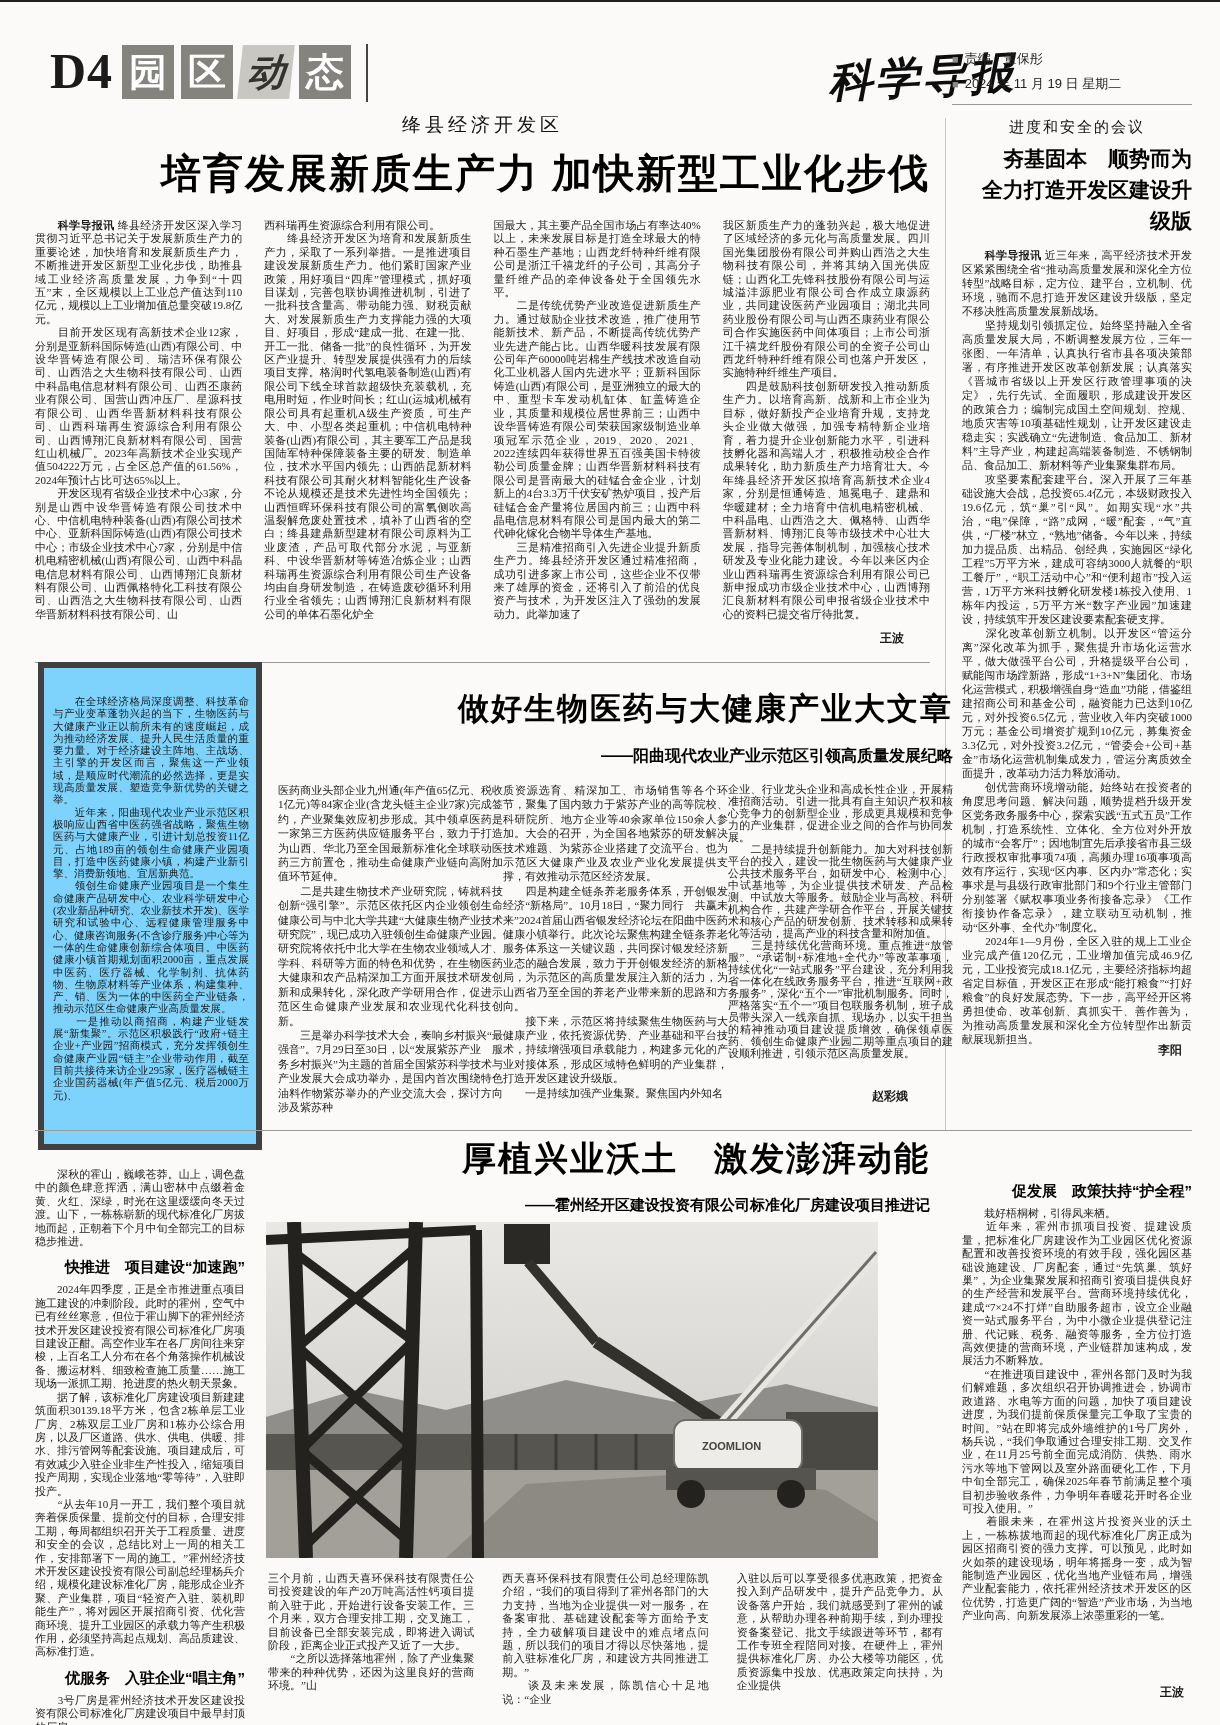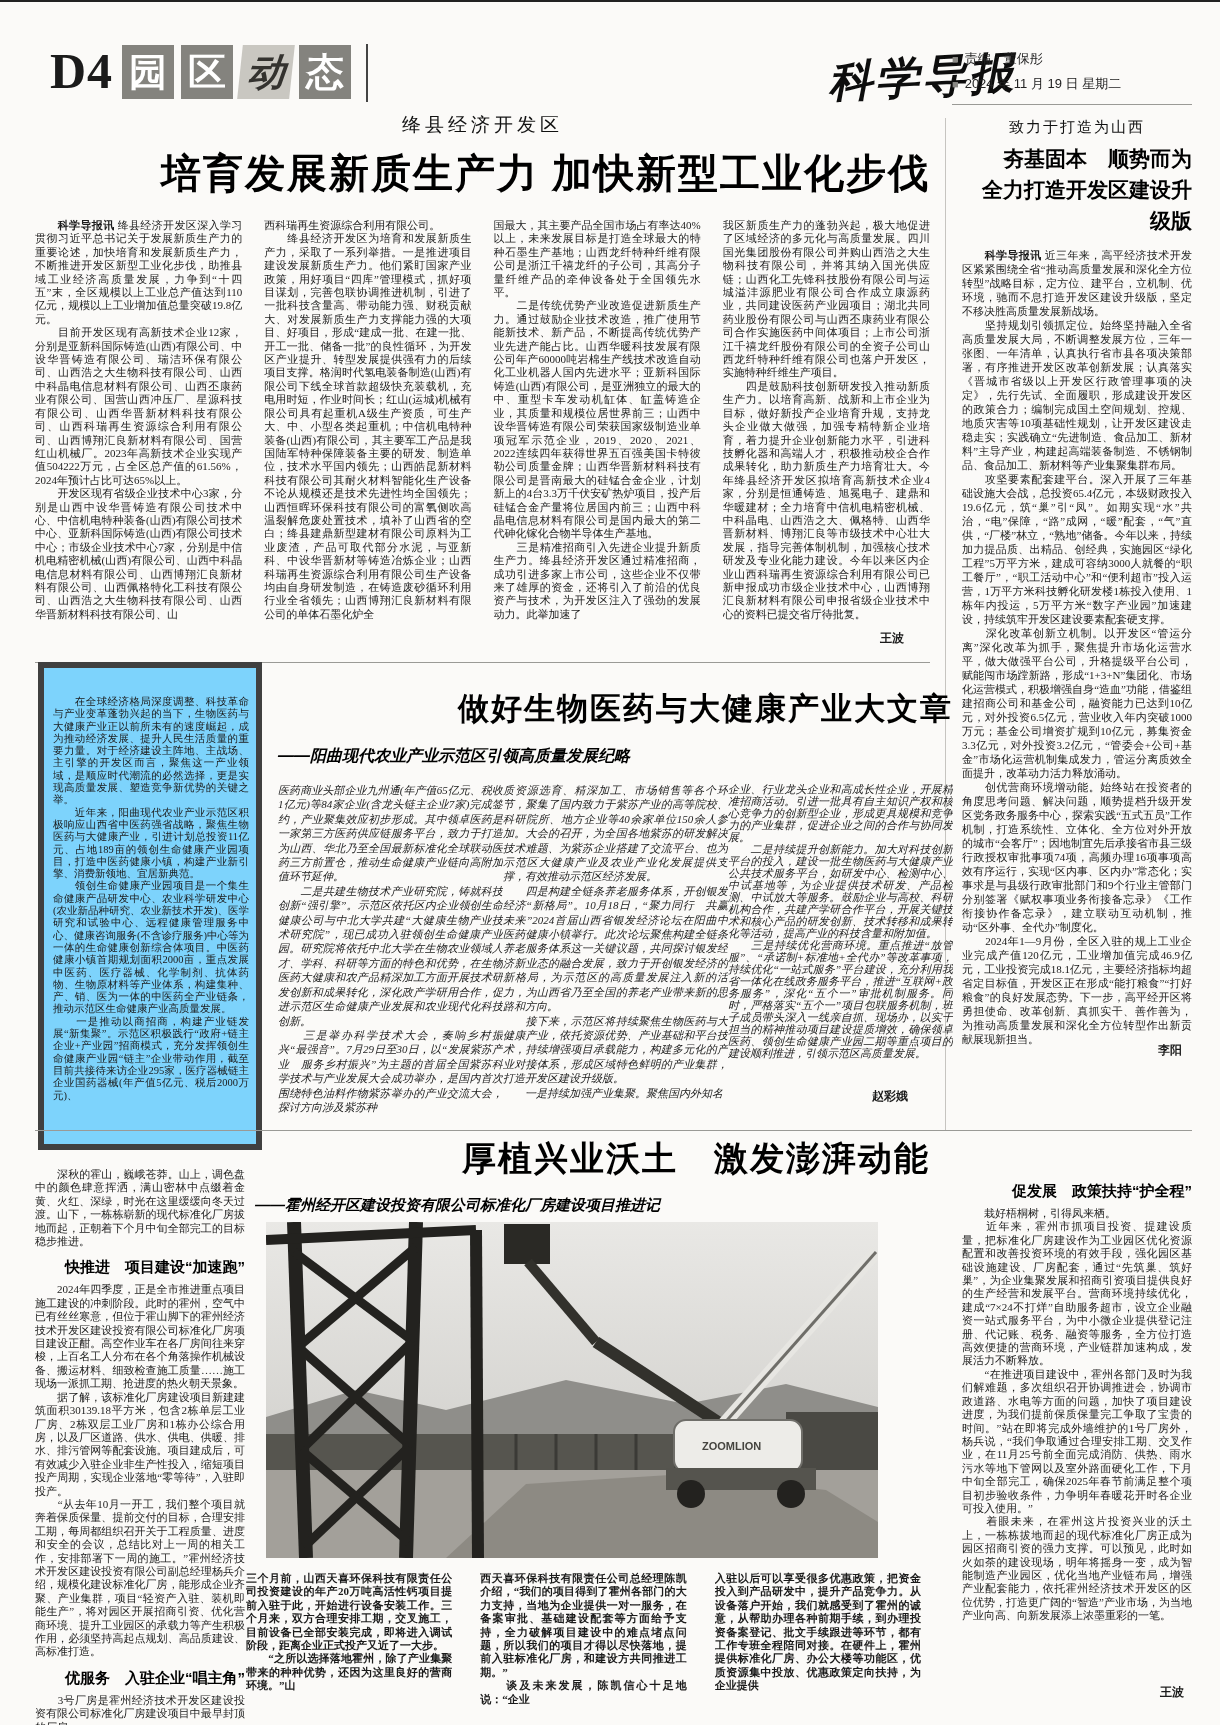--- a/index.html
+++ b/index.html
@@ -25,21 +25,21 @@
   
   .kicker{font-family:"Liberation Sans",sans-serif;text-align:center;letter-spacing:4px;color:#111;}
   .headline{font-family:"Liberation Sans",sans-serif;font-weight:bold;text-align:right;color:#000;}
   .bodytext{font-size:11px;line-height:13.4px;text-align:justify;white-space:pre-wrap;overflow:hidden;}
   .bodytext b{font-family:"Liberation Sans",sans-serif;}
   .cols{display:flex;}
   .cols .bodytext{flex:1;}
   .byline{position:absolute;font-weight:bold;font-family:"Liberation Sans",sans-serif;font-size:12px;}
   .subhead{font-family:"Liberation Sans",sans-serif;font-weight:bold;font-size:15px;margin:10px 0 6px;color:#000;text-align:right;}
   .sidebar-box{border:6px solid #404040;background:#7dd3fc;}
-  .subtitle{font-family:"Liberation Sans",sans-serif;font-weight:bold;text-align:left;color:#000;font-style:italic;}
+  .subtitle{font-family:"Liberation Sans",sans-serif;font-weight:bold;text-align:right;color:#000;}
   .photo-wrap{position:absolute;}
   .photo-wrap svg{display:block;}
 </style>
 </head>
 <body>
 
 <div class="page">
 
   <div class="rule-h" style="left:0;top:30;width:1220px;height:2px;"></div>
 
@@ -75,21 +75,21 @@
 　　三是精准招商引入先进企业提升新质生产力。绛县经济开发区通过精准招商，成功引进多家上市公司，这些企业不仅带来了雄厚的资金，还将引入了前沿的优良资产与技术，为开发区注入了强劲的发展动力。此举加速了</div>
       <div class="bodytext">我区新质生产力的蓬勃兴起，极大地促进了区域经济的多元化与高质量发展。四川国光集团股份有限公司并购山西浩之大生物科技有限公司，并将其纳入国光供应链；山西化工先锋科技股份有限公司与运城溢沣源肥业有限公司合作成立康源药业，共同建设医药产业园项目；湖北共同药业股份有限公司与山西丕康药业有限公司合作实施医药中间体项目；上市公司浙江千禧龙纤股份有限公司的全资子公司山西龙纤特种纤维有限公司也落户开发区，实施特种纤维生产项目。
 　　四是鼓励科技创新研发投入推动新质生产力。以培育高新、战新和上市企业为目标，做好新投产企业培育升规，支持龙头企业做大做强，加强专精特新企业培育，着力提升企业创新能力水平，引进科技孵化器和高端人才，积极推动校企合作成果转化，助力新质生产力培育壮大。今年绛县经济开发区拟培育高新技术企业4家，分别是恒通铸造、旭冕电子、建鼎和华暖建材；全力培育中信机电精密机械、中科晶电、山西浩之大、佩格特、山西华晋新材料、博翔汇良等市级技术中心壮大发展，指导完善体制机制，加强核心技术研发及专业化能力建设。今年以来区内企业山西科瑞再生资源综合利用有限公司已新申报成功市级企业技术中心，山西博翔汇良新材料有限公司申报省级企业技术中心的资料已提交省厅待批复。</div>
     </div>
   </div>
   <div class="byline" style="left:880px;top:630px;">王波</div>
 
   <div class="rule-v" style="left:945px;top:118px;height:1012px;"></div>
 
   <div class="abs" style="left:962px;top:118px;width:230px;">
-    <div class="kicker" style="font-size:15px;letter-spacing:2px;">致力于打造为山西</div>
+    <div class="kicker" style="font-size:15px;letter-spacing:2px;">进度和安全的会议</div>
     <div class="headline" style="font-size:21px;line-height:31px;margin-top:6px;">夯基固本　顺势而为</div>
     <div class="headline" style="font-size:21px;line-height:31px;">全力打造开发区建设升级版</div>
     <div class="bodytext" style="margin-top:12px;height:812px;line-height:14px;"><b>　　科学导报讯</b><span> 近三年来，高平经济技术开发区紧紧围绕全省“推动高质量发展和深化全方位转型”战略目标，定方位、建平台，立机制、优环境，驰而不息打造开发区建设升级版，坚定不移决胜高质量发展新战场。
 　　坚持规划引领抓定位。始终坚持融入全省高质量发展大局，不断调整发展方位，三年一张图、一年清单，认真执行省市县各项决策部署，有序推进开发区改革创新发展；认真落实《晋城市省级以上开发区行政管理事项的决定》，先行先试、全面履职，形成建设开发区的政策合力；编制完成国土空间规划、控规、地质灾害等10项基础性规划，让开发区建设走稳走实；实践确立“先进制造、食品加工、新材料”主导产业，构建起高端装备制造、不锈钢制品、食品加工、新材料等产业集聚集群布局。
 　　攻坚要素配套建平台。深入开展了三年基础设施大会战，总投资65.4亿元，本级财政投入19.6亿元，筑“巢”引“凤”。如期实现“水”共治，“电”保障，“路”成网，“暖”配套，“气”直供，“厂楼”林立，“熟地”储备。今年以来，持续加力提品质、出精品、创经典，实施园区“绿化工程”5万平方米，建成可容纳3000人就餐的“职工餐厅”，“职工活动中心”和“便利超市”投入运营，1万平方米科技孵化研发楼1栋投入使用、1栋年内投运，5万平方米“数字产业园”加速建设，持续筑牢开发区建设要素配套硬支撑。
 　　深化改革创新立机制。以开发区“管运分离”深化改革为抓手，聚焦提升市场化运营水平，做大做强平台公司，升格提级平台公司，赋能闯市场蹚新路，形成“1+3+N”集团化、市场化运营模式，积极增强自身“造血”功能，借鉴组建招商公司和基金公司，融资能力已达到10亿元，对外投资6.5亿元，营业收入年内突破1000万元；基金公司增资扩规到10亿元，募集资金3.3亿元，对外投资3.2亿元，“管委会+公司+基金”市场化运营机制集成发力，管运分离质效全面提升，改革动力活力释放涌动。
 　　创优营商环境增动能。始终站在投资者的角度思考问题、解决问题，顺势提档升级开发区党务政务服务中心，探索实践“五式五员”工作机制，打造系统性、立体化、全方位对外开放的城市“会客厅”；因地制宜先后承接省市县三级行政授权审批事项74项，高频办理16项事项高效有序运行，实现“区内事、区内办”常态化；实事求是与县级行政审批部门和9个行业主管部门分别签署《赋权事项业务衔接备忘录》《工作衔接协作备忘录》，建立联动互动机制，推动“区外事、全代办”制度化。
 　　2024年1—9月份，全区入驻的规上工业企业完成产值120亿元，工业增加值完成46.9亿元，工业投资完成18.1亿元，主要经济指标均超省定目标值，开发区正在形成“能打粮食”“打好粮食”的良好发展态势。下一步，高平经开区将勇担使命、改革创新、真抓实干、善作善为，为推动高质量发展和深化全方位转型作出新贡献展现新担当。</span></div>
   </div>
   <div class="byline" style="left:1158px;top:1042px;">李阳</div>
@@ -99,21 +99,21 @@
   <div class="abs sidebar-box" style="left:38px;top:662px;width:196px;height:448px;padding:28px 7px 0 9px;">
     <div class="bodytext" style="font-size:10.5px;line-height:12.3px;height:420px;">　　在全球经济格局深度调整、科技革命与产业变革蓬勃兴起的当下，生物医药与大健康产业正以前所未有的速度崛起，成为推动经济发展、提升人民生活质量的重要力量。对于经济建设主阵地、主战场、主引擎的开发区而言，聚焦这一产业领域，是顺应时代潮流的必然选择，更是实现高质量发展、塑造竞争新优势的关键之举。
 　　近年来，阳曲现代农业产业示范区积极响应山西省中医药强省战略，聚焦生物医药与大健康产业，引进计划总投资11亿元、占地189亩的领创生命健康产业园项目，打造中医药健康小镇，构建产业新引擎、消费新领地、宜居新典范。
 　　领创生命健康产业园项目是一个集生命健康产品研发中心、农业科学研发中心(农业新品种研究、农业新技术开发)、医学研究和试验中心、远程健康管理服务中心、健康咨询服务(不含诊疗服务)中心等为一体的生命健康创新综合体项目。中医药健康小镇首期规划面积2000亩，重点发展中医药、医疗器械、化学制剂、抗体药物、生物原材料等产业体系，构建集种、产、销、医为一体的中医药全产业链条，推动示范区生命健康产业高质量发展。
 　　一是推动以商招商，构建产业链发展“新集聚”。示范区积极践行“政府+链主企业+产业园”招商模式，充分发挥领创生命健康产业园“链主”企业带动作用，截至目前共接待来访企业295家，医疗器械链主企业国药器械(年产值5亿元、税后2000万元)、</div>
   </div>
 
   <div class="abs" style="left:255px;top:688px;width:675px;margin-left:23px;">
     <div class="headline" style="font-size:31px;letter-spacing:2px;">做好生物医药与大健康产业大文章</div>
     <div class="subtitle" style="font-size:16px;margin-top:16px;">——阳曲现代农业产业示范区引领高质量发展纪略</div>
-    <div class="cols" style="margin-top:16px;height:332px;font-style:italic;">
+    <div class="cols" style="margin-top:16px;height:332px;">
       <div class="bodytext" style="line-height:14.4px;">医药商业头部企业九州通(年产值65亿元、税收1亿元)等84家企业(含龙头链主企业7家)完成签约，产业聚集效应初步形成。其中领卓医药是一家第三方医药供应链服务平台，致力于打造为山西、华北乃至全国最新标准化全球联动医药三方前置仓，推动生命健康产业链向高附加值环节延伸。
 　　二是共建生物技术产业研究院，铸就科技创新“强引擎”。示范区依托区内企业领创生命健康公司与中北大学共建“大健康生物产业技术研究院”，现已成功入驻领创生命健康产业园。研究院将依托中北大学在生物农业领域人才、学科、科研等方面的特色和优势，在生物医药大健康和农产品精深加工方面开展技术研发创新和成果转化，深化政产学研用合作，促进示范区生命健康产业发展和农业现代化科技创新。
 　　三是举办科学技术大会，奏响乡村振兴“最强音”。7月29日至30日，以“发展紫苏产业　服务乡村振兴”为主题的首届全国紫苏科学技术与产业发展大会成功举办，是国内首次围绕特色油料作物紫苏举办的产业交流大会，探讨方向涉及紫苏种</div>
       <div class="bodytext" style="line-height:14.4px;">质资源选育、精深加工、市场销售等各个环节，聚集了国内致力于紫苏产业的高等院校、科研院所、地方企业等40余家单位150余人参加。大会的召开，为全国各地紫苏的研发解决技术难题、为紫苏企业搭建了交流平台、也为示范区大健康产业及农业产业化发展提供支撑，有效推动示范区经济发展。
 　　四是构建全链条养老服务体系，开创银发经济“新格局”。10月18日，“聚力同行　共赢未来”2024首届山西省银发经济论坛在阳曲中医药健康小镇举行。此次论坛聚焦构建全链条养老服务体系这一关键议题，共同探讨银发经济新业态的融合发展，致力于开创银发经济的新格局，为示范区的高质量发展注入新的活力，为山西省乃至全国的养老产业带来新的思路和方向。
 　　接下来，示范区将持续聚焦生物医药与大健康产业，依托资源优势、产业基础和平台技术，持续增强项目承载能力，构建多元化的产业对接体系，形成区域特色鲜明的产业集群，打造开发区建设升级版。
 　　一是持续加强产业集聚。聚焦国内外知名</div>
       <div class="bodytext" style="line-height:12px;">企业、行业龙头企业和高成长性企业，开展精准招商活动。引进一批具有自主知识产权和核心竞争力的创新型企业，形成更具规模和竞争力的产业集群，促进企业之间的合作与协同发展。
 　　二是持续提升创新能力。加大对科技创新平台的投入，建设一批生物医药与大健康产业公共技术服务平台，如研发中心、检测中心、中试基地等，为企业提供技术研发、产品检测、中试放大等服务。鼓励企业与高校、科研机构合作，共建产学研合作平台，开展关键技术和核心产品的研发创新、技术转移和成果转化等活动，提高产业的科技含量和附加值。
 　　三是持续优化营商环境。重点推进“放管服”、“承诺制+标准地+全代办”等改革事项，持续优化“一站式服务”平台建设，充分利用我省一体化在线政务服务平台，推进“互联网+政务服务”，深化“五个一”审批机制服务。同时，严格落实“五个一”项目包联服务机制，班子成员带头深入一线亲自抓、现场办，以实干担当的精神推动项目建设提质增效，确保领卓医药、领创生命健康产业园二期等重点项目的建设顺利推进，引领示范区高质量发展。</div>
@@ -185,21 +185,21 @@
         <line x1="610" y1="30" x2="455" y2="205" stroke="#6f6e69" stroke-width="3"></line>
         <rect x="408" y="198" width="128" height="52" rx="12" fill="#edecE8" stroke="#6f6e69" stroke-width="2"></rect>
         <text x="436" y="228" font-family="Liberation Sans, sans-serif" font-size="11" font-weight="bold" fill="#45443f">ZOOMLION</text>
         <rect x="400" y="246" width="150" height="22" fill="#55544e"></rect>
         <circle cx="425" cy="272" r="14" fill="#23221f"></circle>
         <circle cx="525" cy="272" r="14" fill="#23221f"></circle>
       </g>
     </svg>
   </div>
 
-  <div class="abs cols" style="left:246px;top:1572px;width:675px;gap:28px;height:138px;font-weight:bold;">
+  <div class="abs cols" style="left:268px;top:1572px;width:675px;gap:28px;height:138px;">
     <div class="bodytext">三个月前，山西天喜环保科技有限责任公司投资建设的年产20万吨高活性钙项目提前入驻于此，开始进行设备安装工作。三个月来，双方合理安排工期，交叉施工，目前设备已全部安装完成，即将进入调试阶段，距离企业正式投产又近了一大步。
 　　“之所以选择落地霍州，除了产业集聚带来的种种优势，还因为这里良好的营商环境。”山</div>
     <div class="bodytext">西天喜环保科技有限责任公司总经理陈凯介绍，“我们的项目得到了霍州各部门的大力支持，当地为企业提供一对一服务，在备案审批、基础建设配套等方面给予支持，全力破解项目建设中的难点堵点问题，所以我们的项目才得以尽快落地，提前入驻标准化厂房，和建设方共同推进工期。”
 　　谈及未来发展，陈凯信心十足地说：“企业</div>
     <div class="bodytext">入驻以后可以享受很多优惠政策，把资金投入到产品研发中，提升产品竞争力。从设备落户开始，我们就感受到了霍州的诚意，从帮助办理各种前期手续，到办理投资备案登记、批文手续跟进等环节，都有工作专班全程陪同对接。在硬件上，霍州提供标准化厂房、办公大楼等功能区，优质资源集中投放、优惠政策定向扶持，为企业提供</div>
   </div>
 
   <div class="abs" style="left:962px;top:1172px;width:230px;">
     <div class="subhead">促发展　政策扶持“护全程”</div>
     <div class="bodytext" style="height:452px;">　　栽好梧桐树，引得凤来栖。

